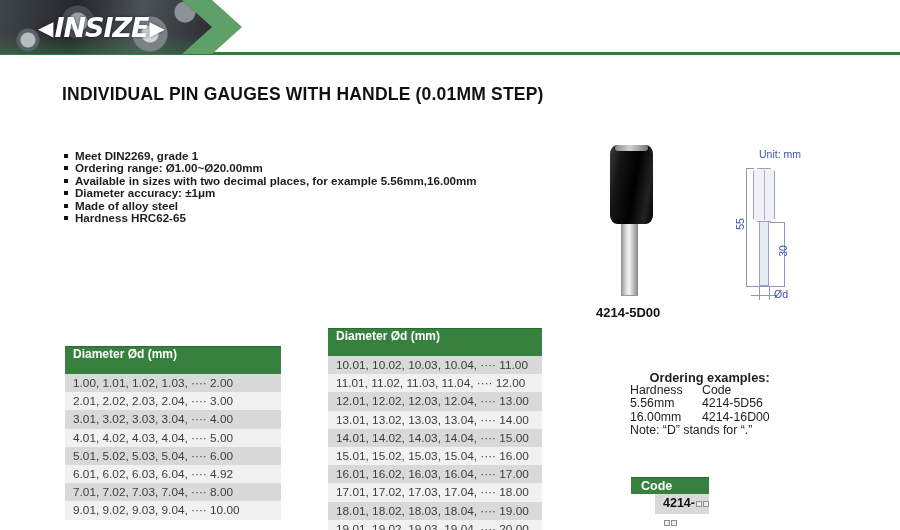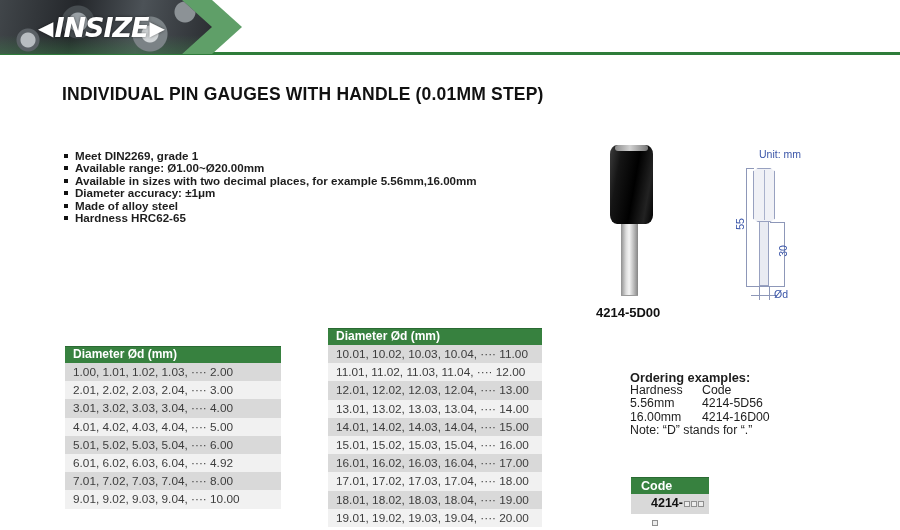--- a/index.html
+++ b/index.html
@@ -61,37 +61,37 @@
   .d-extd-l { left:18px; top:144px; width:1px; height:14px; }
   .d-extd-r { left:28px; top:144px; width:1px; height:14px; }
   .d-dimd-h { left:10px; top:153px; width:26px; height:1px; }
   .d-label55 { position:absolute; left:-7px; top:76px; transform:rotate(-90deg); }
   .d-label30 { position:absolute; left:36px; top:103px; transform:rotate(-90deg); }
   .d-labelod { position:absolute; left:33px; top:146px; }
 
   
   .dia-table { position:absolute; }
   .dia-table .t-head { background:#37813f; border-top:1px solid #2a6a33; color:#fff; font-weight:bold; font-size:12px;
-    height:17px; line-height:15px; padding-left:8px; }
+    height:28px; line-height:15px; padding-left:8px; }
   .dia-table .t-row { font-size:11.8px; color:#3d3d3d; height:18.2px; line-height:18.2px; padding-left:8px; white-space:nowrap; }
   .dia-table .t-row:nth-child(odd) { background:#d9d9d9; }
   .dia-table .t-row:nth-child(even) { background:#f1f1f1; }
   .table-left { left:65px; top:346px; width:216px; }
   .table-right { left:328px; top:328px; width:214px; }
 
   
   .ordering { position:absolute; left:630px; top:371px; font-size:12.3px; color:#1d1d1d; line-height:13.2px; }
-  .ordering .o-title { font-weight:bold; font-size:12.8px; }
+  .ordering .o-title { font-weight:bold; font-size:12.8px;text-align:right; }
   .ordering .o-col1 { display:inline-block; width:72px; }
 
   
   .code-box { position:absolute; left:631px; top:477px; width:78px; }
   .code-box .c-head { background:#37813f; border-top:1px solid #2a6a33; color:#fff; font-weight:bold; font-size:12.5px;
     height:17px; line-height:16px; padding-left:10px; }
-  .code-box .c-row { background:#d9d9d9; height:20px; line-height:19px; padding-left:20px; font-size:12.5px; font-weight:bold; color:#111; }
+  .code-box .c-row { background:#d9d9d9; height:20px; line-height:19px; padding-left:8px; font-size:12.5px; font-weight:bold; color:#111;margin-left:24px; }
   .c-sq { display:inline-block; width:6px; height:6px; border:1px solid #8f8f8f; background:#ececec; margin-left:1px; vertical-align:0px; }
 </style>
 </head>
 <body>
 
 <div class="canvas">
 
   <div class="hdr">
     <div class="hdr-line"></div>
     <div class="hdr-chevron"></div>
@@ -101,21 +101,21 @@
         <span class="logo-text">INSIZE</span>
         <span class="arrow">▶</span>
       </div>
     </div>
   </div>
 
   <h1 class="page-title">INDIVIDUAL PIN GAUGES WITH HANDLE (0.01MM STEP)</h1>
 
   <ul class="features">
     <li>Meet DIN2269, grade 1</li>
-    <li>Available range: Ø1.00~Ø20.00mm</li>
+    <li>Ordering range: Ø1.00~Ø20.00mm</li>
     <li>Available in sizes with two decimal places, for example 5.56mm,16.00mm</li>
     <li>Diameter accuracy: ±1μm</li>
     <li>Made of alloy steel</li>
     <li>Hardness HRC62-65</li>
   </ul>
 
   <div class="product">
     <div class="p-handle"></div>
     <div class="p-cap"></div>
     <div class="p-pin"></div>

